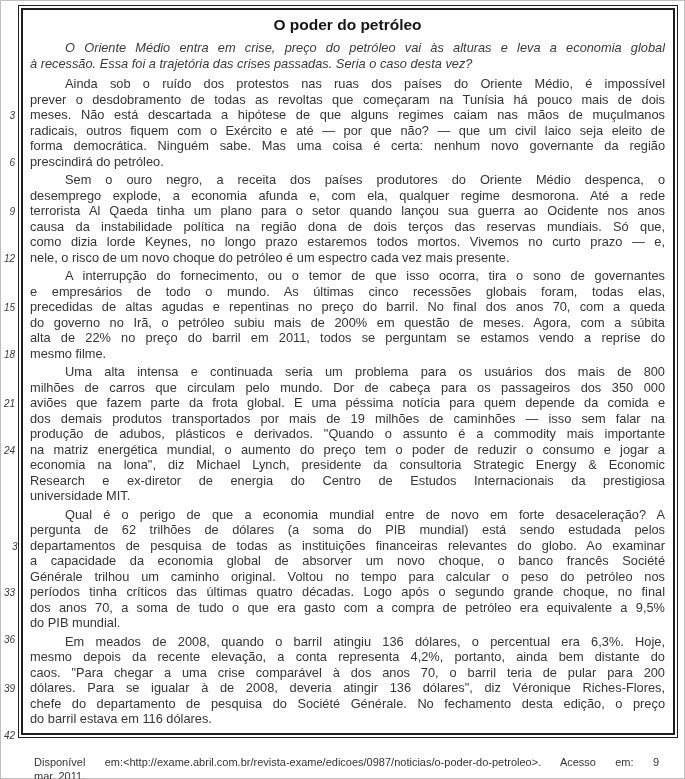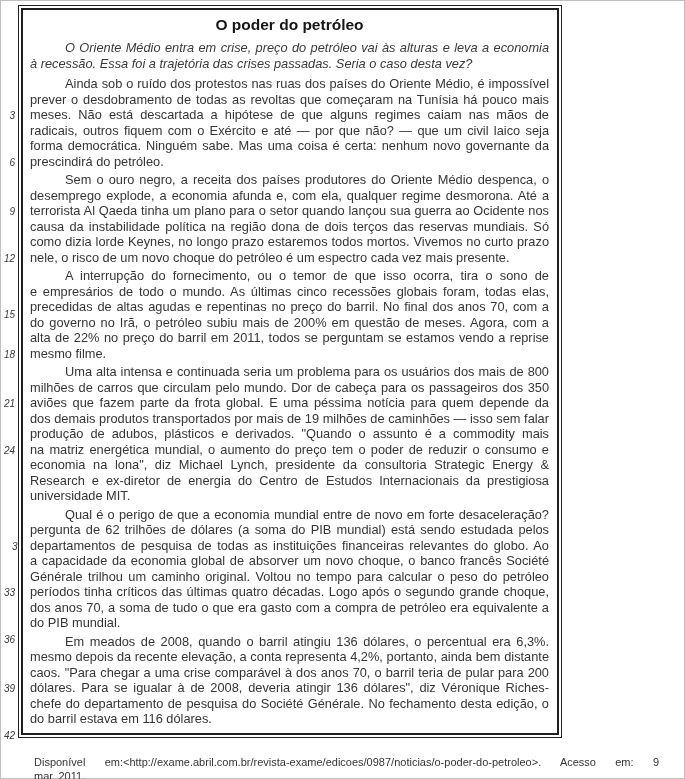--- a/index.html
+++ b/index.html
@@ -11,21 +11,21 @@
   .page {
     position:relative;
     width:683px; height:777px;
     border:1px solid #bfbfbf;
     background:#ffffff;
     box-sizing:content-box;
   }
   
   .doc-box {
     position:absolute; left:17px; top:4px;
-    width:544px; box-sizing:border-box;
+    width:660px; box-sizing:border-box;
     border:1px solid #1f1f1f;
     padding:2px;
     background:#ffffff;
   }
   .doc-inner {
     border:2px solid #1f1f1f;
     padding:3px 8px 6px 7px;
   }
   .title {
     margin:3px 0 6px 0;
@@ -60,21 +60,21 @@
 </style>
 </head>
 <body>
 
 <div class="page" id="page">
   <div id="gutter">
       <span class="gutter-num" style="top: 109px;">3</span>
       <span class="gutter-num" style="top: 155.5px;">6</span>
       <span class="gutter-num" style="top: 205px;">9</span>
       <span class="gutter-num" style="top: 251.5px;">12</span>
-      <span class="gutter-num" style="top: 301px; margin-top: 7px;">15</span>
+      <span class="gutter-num" style="top: 301px;">15</span>
       <span class="gutter-num" style="top: 347.5px;">18</span>
       <span class="gutter-num" style="top: 397px;">21</span>
       <span class="gutter-num" style="top: 443.5px;">24</span>
       <span class="gutter-num" style="top: 490px; margin-left: 24px;">27</span>
       <span class="gutter-num" style="top: 539.5px; padding-left: 8px;">30</span>
       <span class="gutter-num" style="top: 586px;">33</span>
       <span class="gutter-num" style="top: 632.5px;">36</span>
       <span class="gutter-num" style="top: 682px;">39</span>
       <span class="gutter-num" style="top: 728.5px;">42</span>
     </div>

